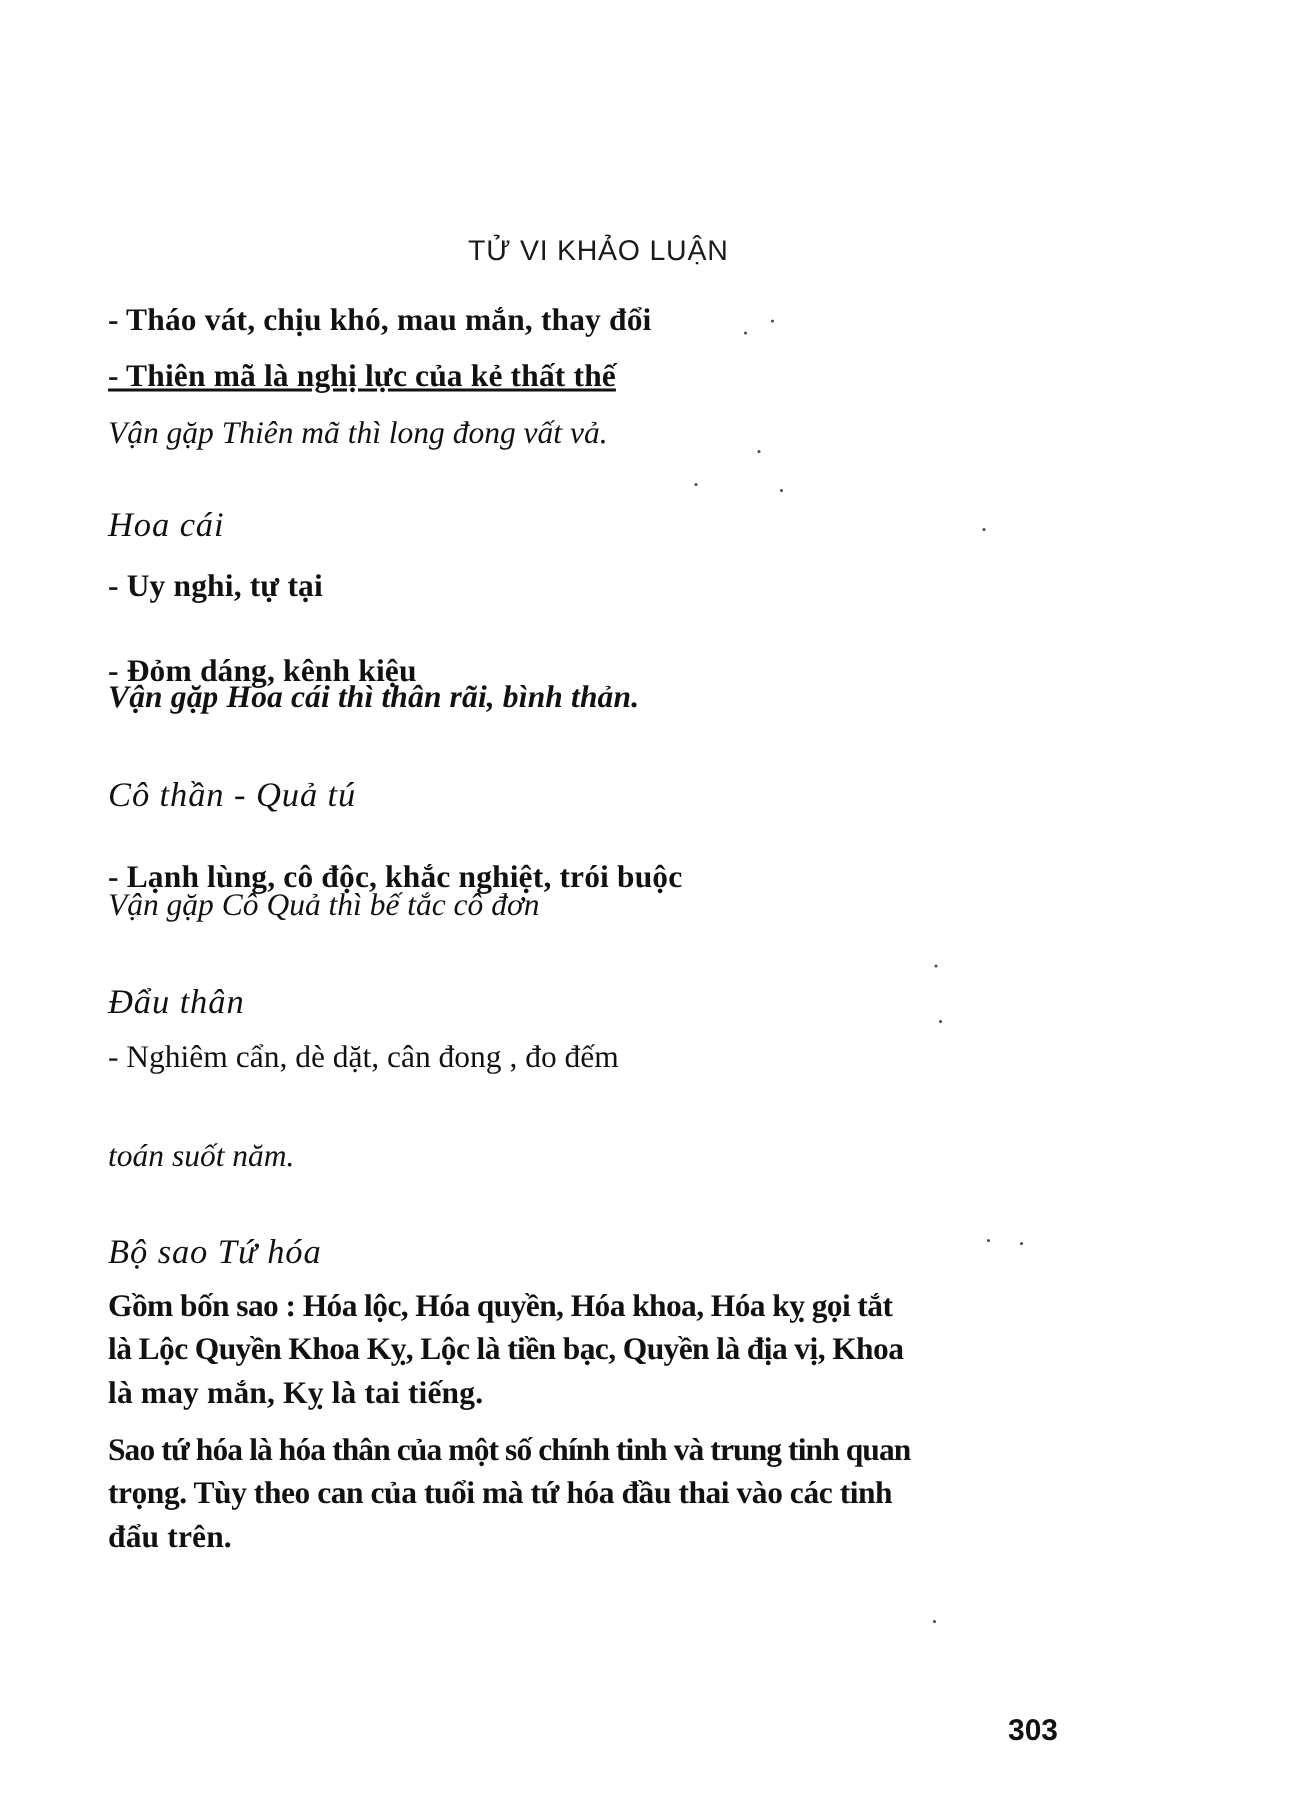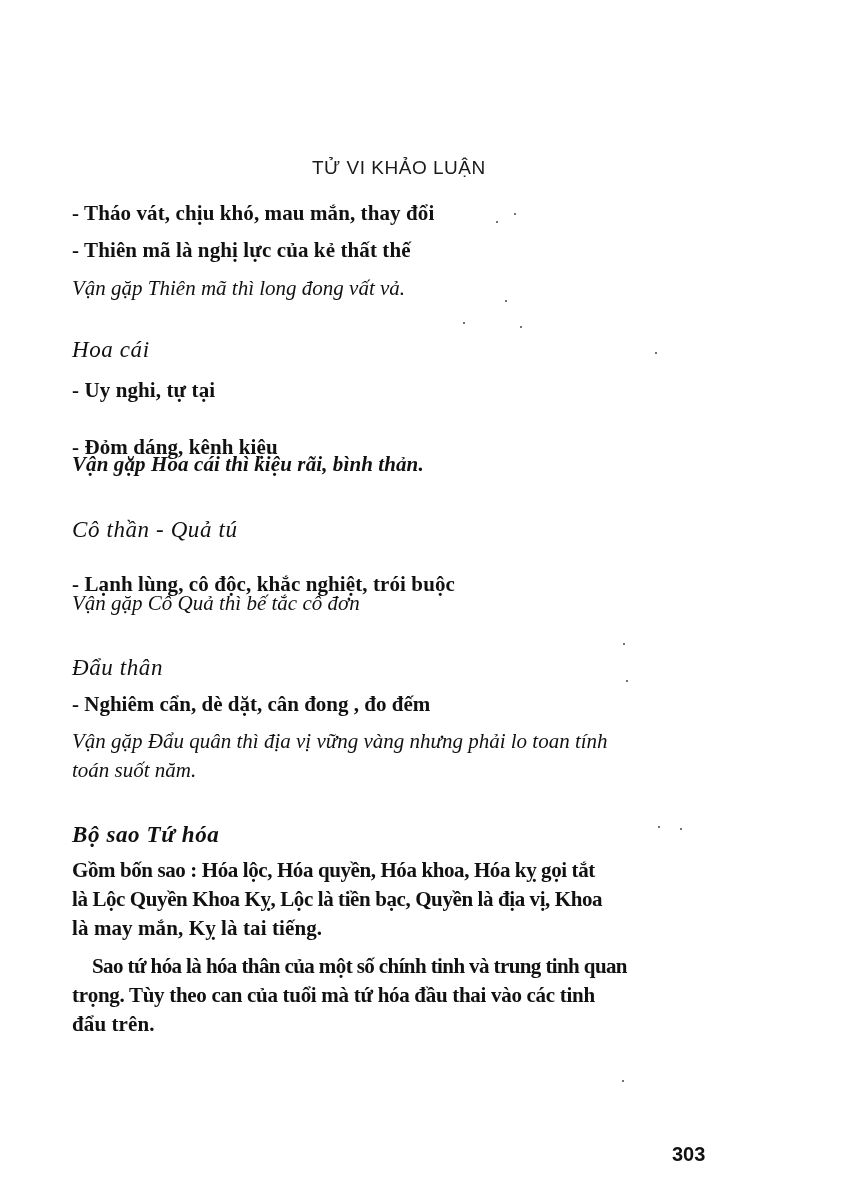--- a/index.html
+++ b/index.html
@@ -36,21 +36,21 @@
       white-space: nowrap;
       line-height: 1;
     }
     .bold { font-weight: bold; letter-spacing: 0.1px; }
     .ital { font-style: italic; }
     .head {
       font-style: italic;
       font-size: 23px;
       letter-spacing: 0.6px;
     }
-    .normal { font-weight: bold; }
+    .normal { font-weight: normal; }
     .page-number {
       position: absolute;
       top: 1143px;
       left: 672px;
       font-family: "Liberation Sans", "DejaVu Sans", sans-serif;
       font-weight: bold;
       font-size: 20px;
     }
     .speck {
       position: absolute;
@@ -60,43 +60,42 @@
     }
   </style>
 </head>
 <body>
 
 <div class="page">
 
   <div class="running-header">TỬ VI KHẢO LUẬN</div>
 
   <div class="line bold" style="top:203px;">- Tháo vát, chịu khó, mau mắn, thay đổi</div>
-  <div class="line bold" style="top:240px;">- Thiên mã là nghị lực của kẻ thất thế</div>
+  <div class="line bold" style="top:240px;text-decoration:underline;">- Thiên mã là nghị lực của kẻ thất thế</div>
   <div class="line ital" style="top:278px;">Vận gặp Thiên mã thì long đong vất vả.</div>
 
   <div class="line head" style="top:338px;">Hoa cái</div>
   <div class="line bold" style="top:380px;">- Uy nghi, tự tại</div>
   <div class="line bold" style="top:417px;margin-top:20px;">- Đỏm dáng, kênh kiệu</div>
-  <div class="line ital bold" style="top:454px;">Vận gặp Hoa cái thì kiệu rãi, bình thản.</div>
+  <div class="line ital bold" style="top:454px;">Vận gặp Hoa cái thì thân rãi, bình thản.</div>
 
   <div class="line head" style="top:518px;">Cô thần - Quả  tú</div>
   <div class="line bold" style="top:574px;">- Lạnh lùng, cô độc, khắc nghiệt, trói buộc</div>
   <div class="line ital" style="top:593px;">Vận gặp Cô Quả thì bế tắc cô đơn</div>
 
   <div class="line head" style="top:656px;">Đẩu thân</div>
   <div class="line normal" style="top:694px;">- Nghiêm cẩn, dè dặt, cân đong , đo đếm</div>
-  <div class="line ital" style="top:731px;">Vận gặp Đẩu quân thì địa vị vững vàng nhưng phải lo toan tính</div>
   <div class="line ital" style="top:760px;">toán suốt năm.</div>
 
   <div class="line head normal" style="top:823px;">Bộ sao Tứ hóa</div>
   <div class="line bold" style="top:860px; letter-spacing:-0.4px;">Gồm bốn sao : Hóa lộc, Hóa quyền, Hóa khoa, Hóa kỵ gọi tắt</div>
   <div class="line bold" style="top:889px; letter-spacing:-0.4px;">là Lộc Quyền Khoa Kỵ, Lộc là tiền bạc, Quyền là địa vị, Khoa</div>
   <div class="line bold" style="top:918px;">là may mắn, Kỵ là tai tiếng.</div>
 
-  <div class="line bold" style="top:956px; letter-spacing:-0.6px;margin-left:20px;">Sao tứ hóa là hóa thân của một số chính tinh và trung tinh quan</div>
+  <div class="line bold" style="top:956px; letter-spacing:-0.6px;">Sao tứ hóa là hóa thân của một số chính tinh và trung tinh quan</div>
   <div class="line bold" style="top:985px; letter-spacing:-0.3px;">trọng. Tùy theo can của tuổi mà tứ hóa đầu thai vào các tinh</div>
   <div class="line bold" style="top:1014px;">đẩu trên.</div>
 
   <div class="page-number">303</div>
 
   <span class="speck" style="left:496px;top:221px;"></span>
   <span class="speck" style="left:514px;top:213px;"></span>
   <span class="speck" style="left:505px;top:300px;"></span>
   <span class="speck" style="left:463px;top:322px;"></span>
   <span class="speck" style="left:520px;top:326px;"></span>

